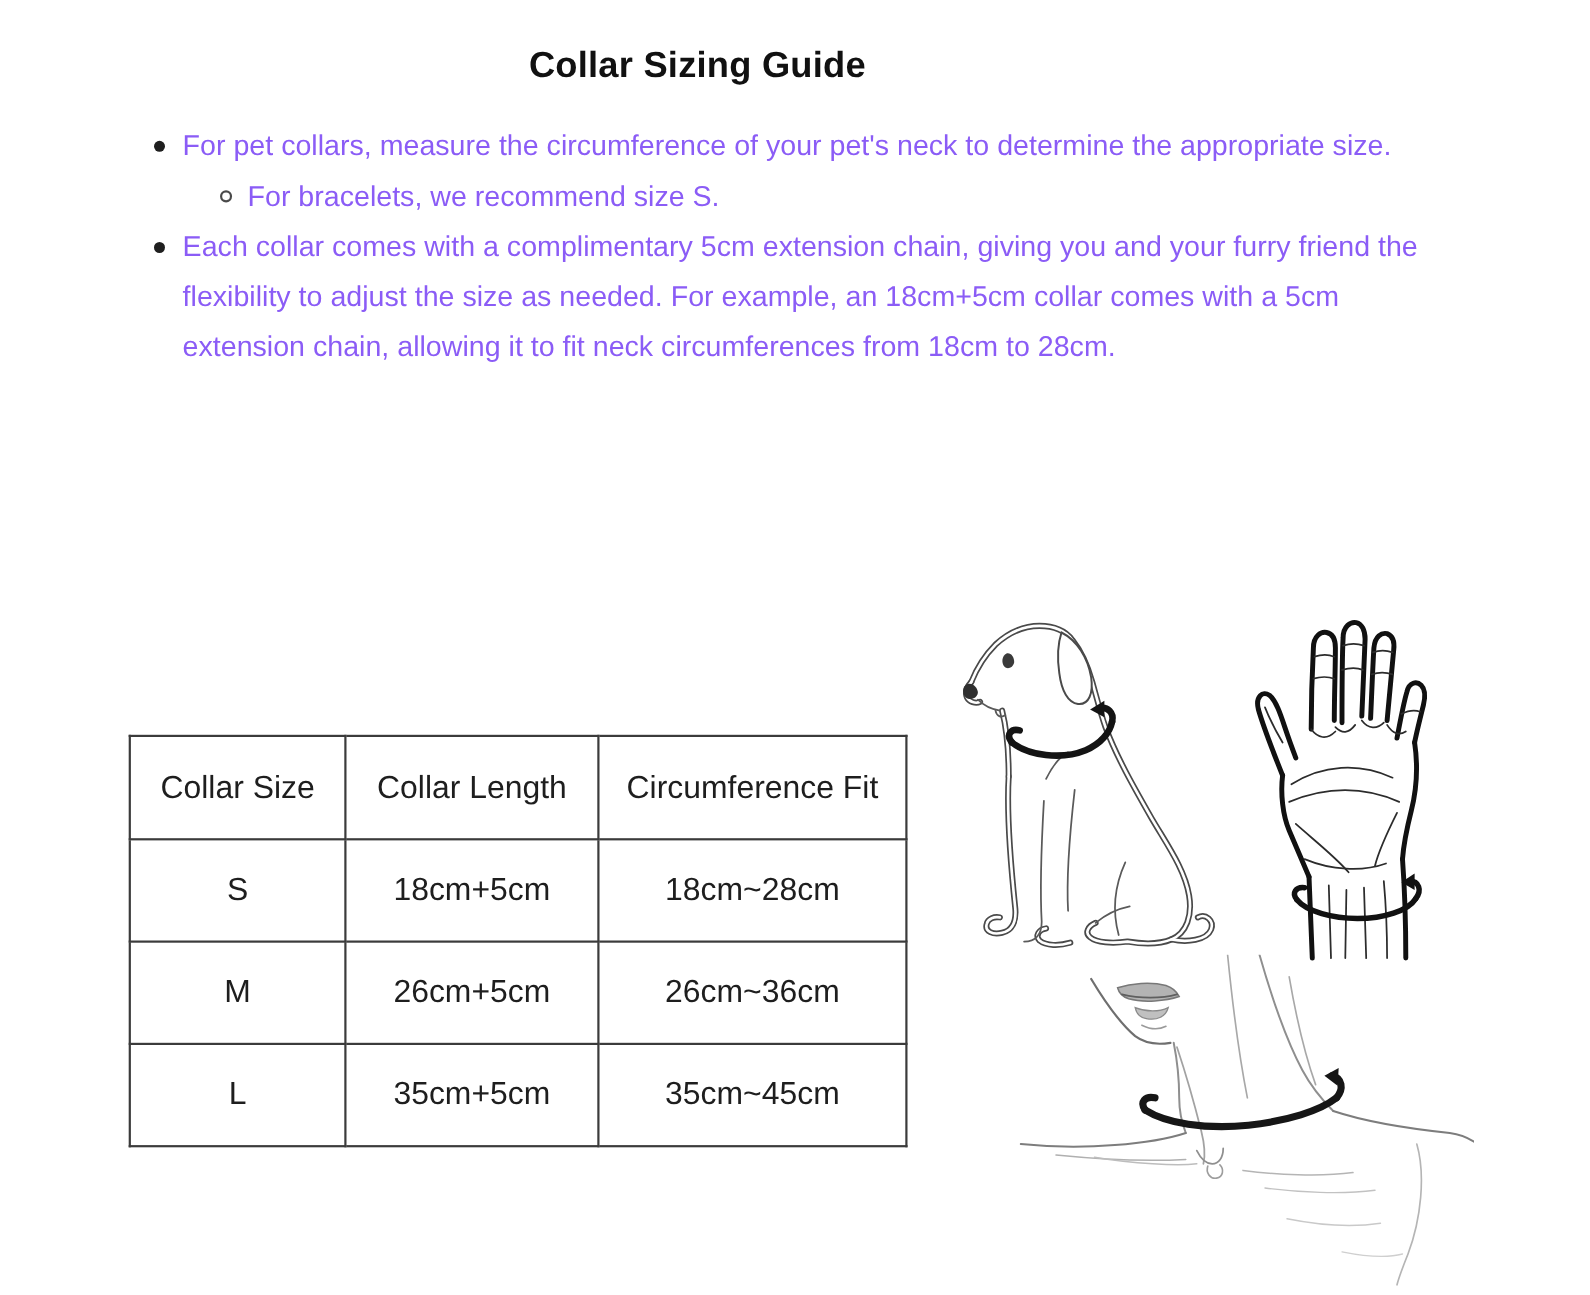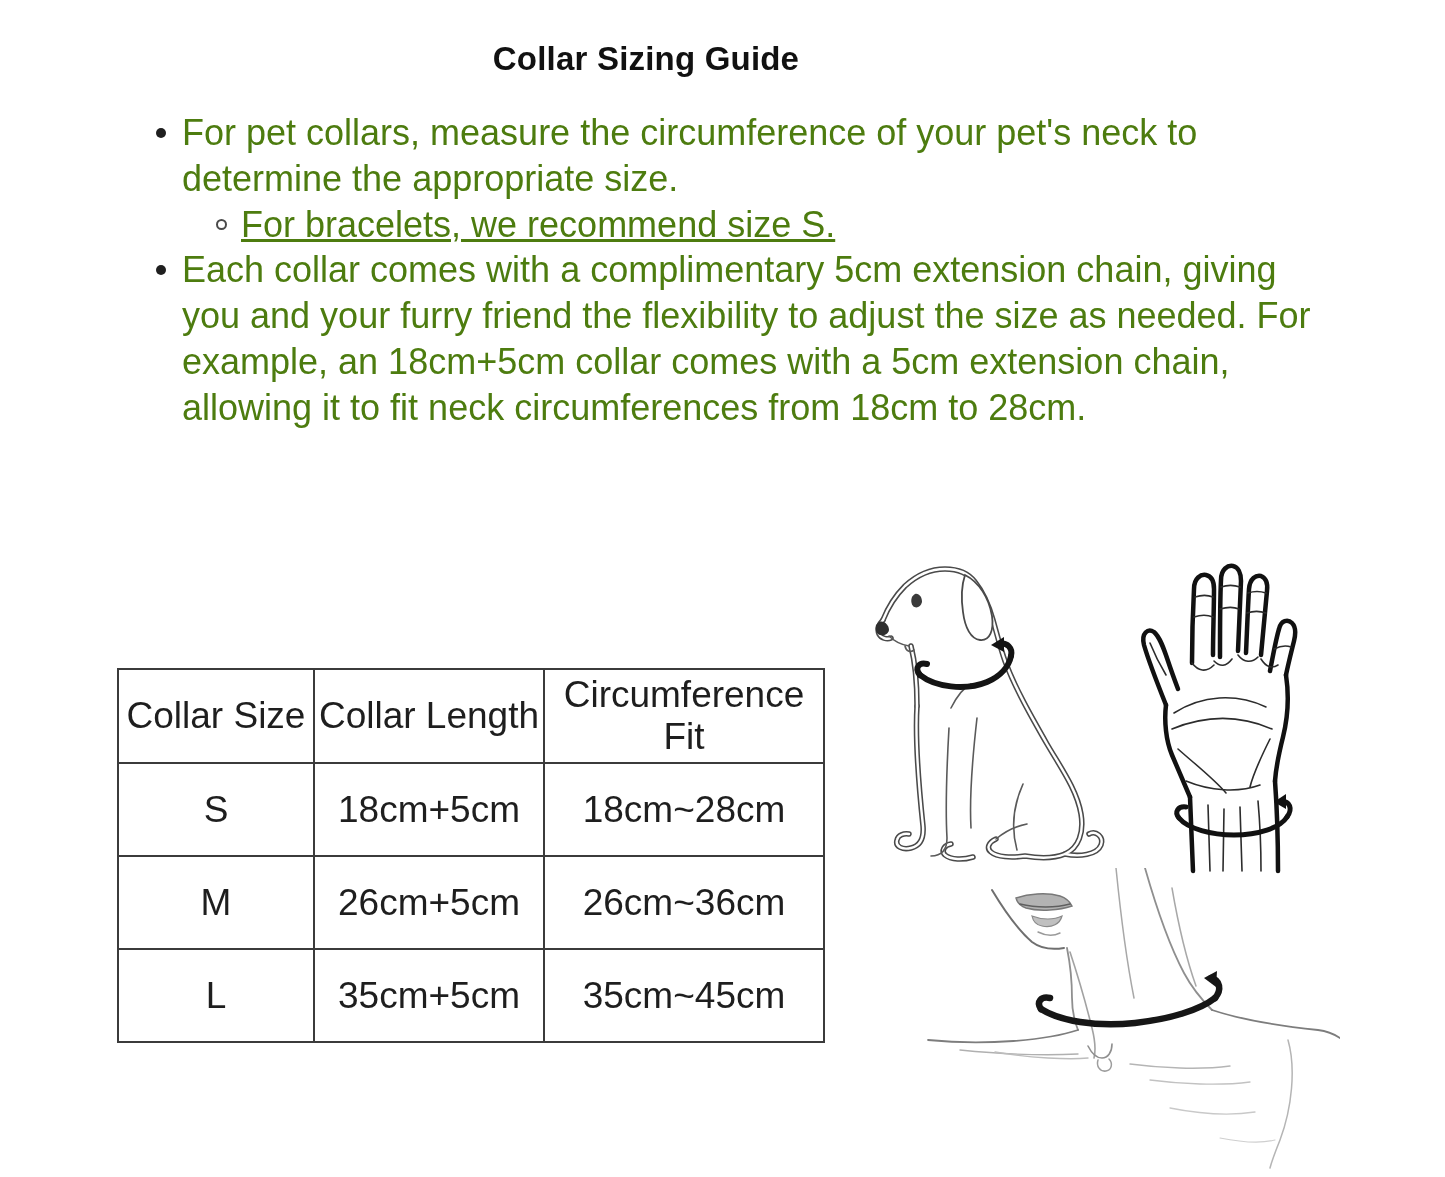--- a/index.html
+++ b/index.html
@@ -11,49 +11,48 @@
     position:relative;
     overflow:hidden;
   }
   .page { position:absolute; inset:0; background:#fff; }
 
   .title {
     position:absolute; top:40px; left:0; width:1268px;
     text-align:center;
     font-size:33px; font-weight:700; color:#111;
     letter-spacing:0.2px;
-    margin-left:12px;
   }
 
   .bullets {
-    position:absolute; left:136px; top:110px; width:1176px;
-    font-size:36px; line-height:45.8px; color:#4d7c0f;
+    position:absolute; left:120px; top:110px; width:1176px;
+    font-size:26px; line-height:45.8px; color:#8b5cf6;
   }
   .bullet-row { display:flex; align-items:flex-start; }
   .bullet-row .marker-cell { width:46px; flex:0 0 46px; position:relative; }
   .dot {
     position:absolute; left:20px; top:18px;
     width:10px; height:10px; border-radius:50%;
     background:#1f1f1f; display:block;
   }
-  .bullet-row.sub { padding-left:80px;text-decoration:underline; }
+  .bullet-row.sub { padding-left:80px; }
   .bullet-row.sub .marker-cell { width:25px; flex:0 0 25px; }
   .circle {
     position:absolute; left:0px; top:17px;
     width:11px; height:11px; border-radius:50%;
     border:2px solid #4a4a4a; background:#fff; display:block;
   }
   .btext { width:1130px; }
   .bullet-row.sub .btext { width:1000px; }
 
   table.size-table {
     position:absolute; left:117px; top:668px;
     width:706px; height:374px;
     border-collapse:collapse;
-    font-size:37px; color:#1e1e1e;
+    font-size:29px; color:#1e1e1e;
     table-layout:fixed;
   }
   table.size-table th, table.size-table td {
     border:2px solid #3b3b3b;
     text-align:center; vertical-align:middle;
     font-weight:400; background:#fff;
   }
   table.size-table thead tr { height:94px; }
   table.size-table tbody tr { height:93px; }
   col.c1 { width:196px; } col.c2 { width:230px; } col.c3 { width:280px; }

